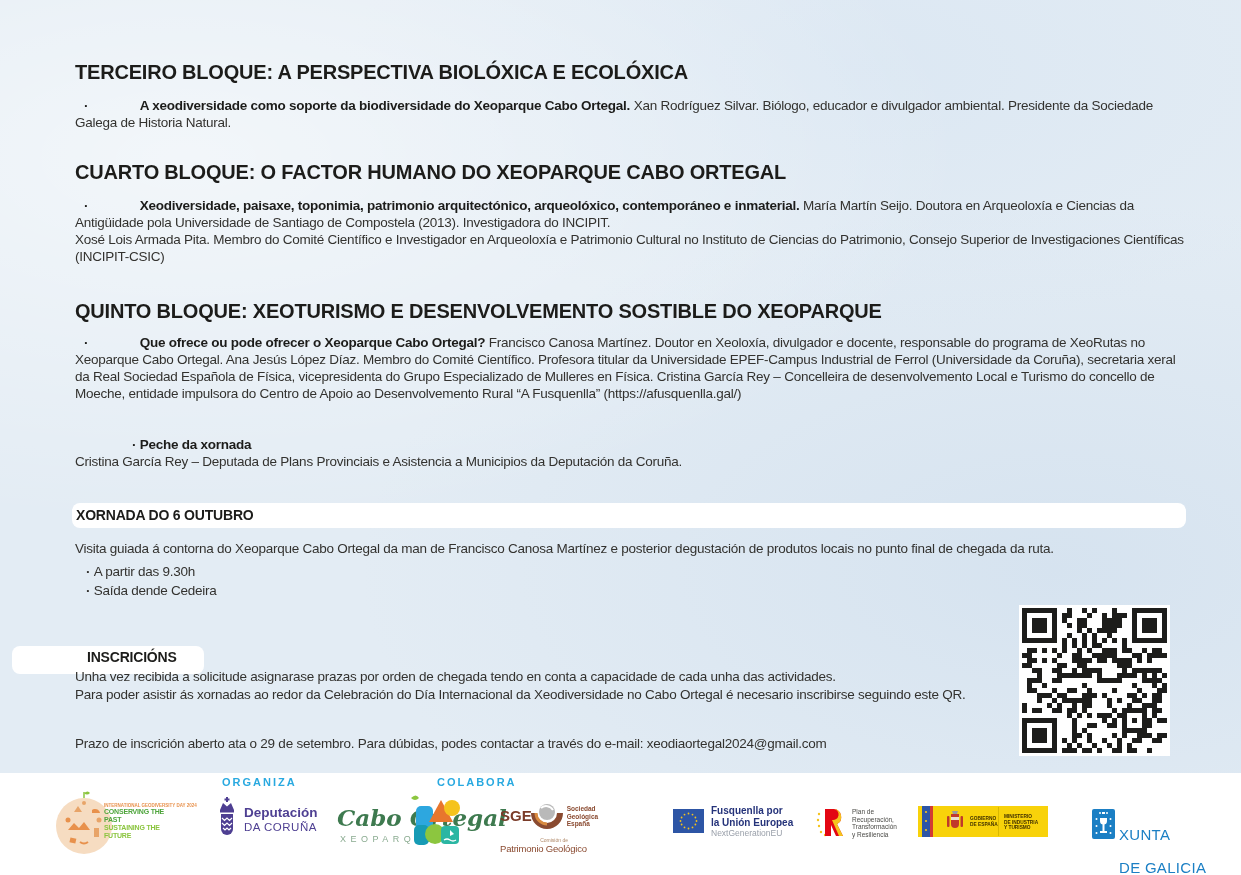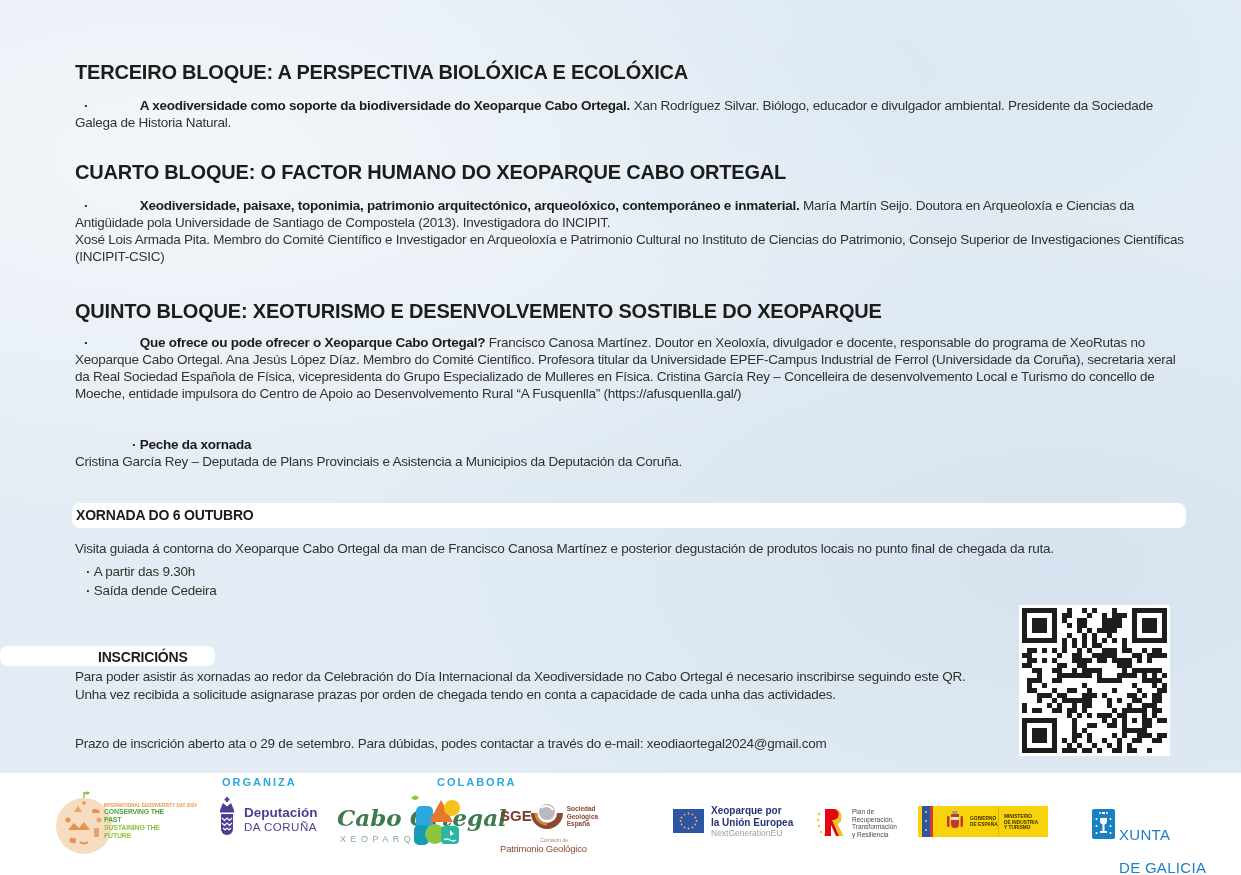--- a/index.html
+++ b/index.html
@@ -455,26 +455,26 @@
         <rect x="13" y="28" width="1" height="1" fill="#1d1d1b"></rect>
         <rect x="15" y="28" width="1" height="1" fill="#1d1d1b"></rect>
         <rect x="18" y="28" width="1" height="1" fill="#1d1d1b"></rect>
         <rect x="19" y="28" width="1" height="1" fill="#1d1d1b"></rect>
         <rect x="21" y="28" width="1" height="1" fill="#1d1d1b"></rect>
         <rect x="22" y="28" width="1" height="1" fill="#1d1d1b"></rect>
         <rect x="25" y="28" width="1" height="1" fill="#1d1d1b"></rect>
       </svg>
   </div>
 
-  <div class="band" style="left:0;top:646px;width:192px;height:20px;padding-left:23px;">
+  <div class="band" style="left:12px;top:646px;width:192px;height:28px;">
     <div class="band-text" style="padding:3px 0 0 75px;">INSCRICIÓNS</div>
   </div>
   <div class="p" style="top:668px;">
+    <div class="ins-line">Unha vez recibida a solicitude asignarase prazas por orden de chegada tendo en conta a capacidade de cada unha das actividades.</div>
     <div class="ins-line">Para poder asistir ás xornadas ao redor da Celebración do Día Internacional da Xeodiversidade no Cabo Ortegal é necesario inscribirse seguindo este QR.</div>
-    <div class="ins-line">Unha vez recibida a solicitude asignarase prazas por orden de chegada tendo en conta a capacidade de cada unha das actividades.</div>
   </div>
   <div class="p" style="top:735px;">Prazo de inscrición aberto ata o 29 de setembro. Para dúbidas, podes contactar a través do e-mail: xeodiaortegal2024@gmail.com</div>
 
   <div class="footer-band"></div>
 
   <div class="org-label" style="left:222px;">ORGANIZA</div>
   <div class="org-label" style="left:437px;">COLABORA</div>
 
   <div class="logo" style="left:54px;top:790px;">
     <svg width="60" height="66" viewBox="0 0 60 66">
@@ -565,21 +565,21 @@
         <circle cx="15.5" cy="19.5" r="0.9"></circle>
           <circle cx="11.5" cy="18.4" r="0.9"></circle>
           <circle cx="8.6" cy="15.5" r="0.9"></circle>
         <circle cx="7.5" cy="12" r="0.9"></circle>
           <circle cx="8.6" cy="8.5" r="0.9"></circle>
           <circle cx="11.5" cy="5.6" r="0.9"></circle>
       </g>
     </svg>
   </div>
   <div class="logo" style="left:711px;top:805px;">
-    <div class="eu-b">Xeoparque por</div>
+    <div class="eu-b">Fusquenlla por</div>
     <div class="eu-b">la Unión Europea</div>
     <div class="eu-g">NextGenerationEU</div>
   </div>
 
   <div class="logo" style="left:816px;top:806px;">
     <svg width="32" height="34" viewBox="0 0 32 34">
       <g fill="#f5c31d">
         <circle cx="3" cy="8" r="1.2"></circle>
           <circle cx="2" cy="14" r="1.2"></circle>
           <circle cx="3" cy="20" r="1.2"></circle>

